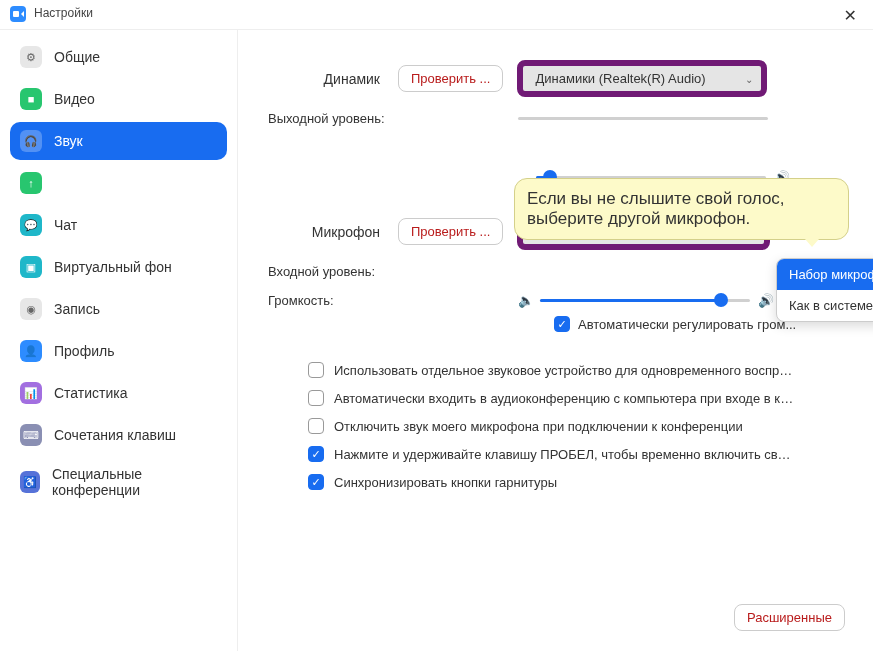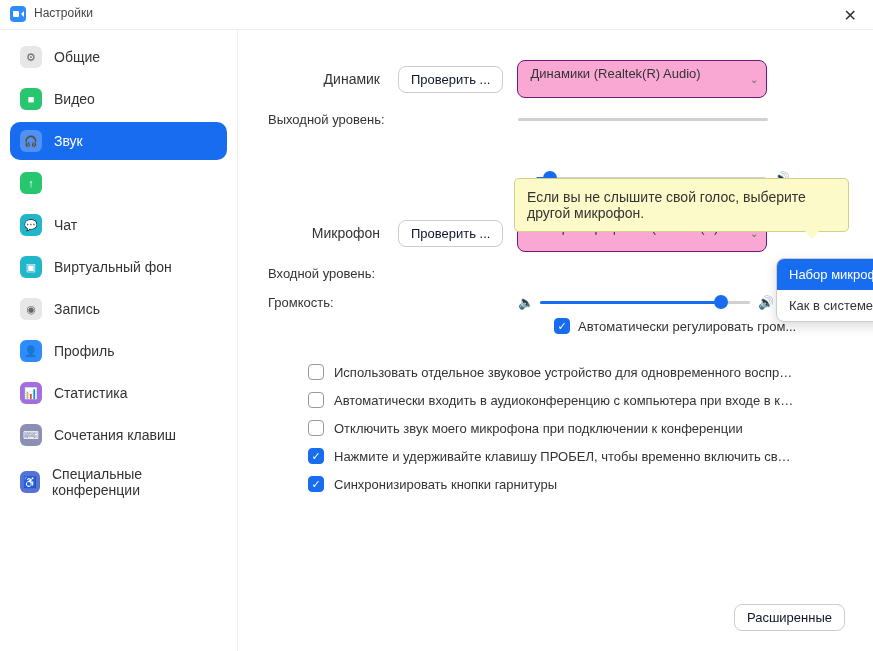--- a/index.html
+++ b/index.html
@@ -12,28 +12,28 @@
 .close-x{margin-left:auto;font-size:16px;color:#333;padding:0 6px;cursor:pointer}
 .wrap{display:flex;height:calc(100% - 30px)}
 .sidebar{width:238px;border-right:1px solid #eee;padding:8px 10px}
 .sb-item{display:flex;align-items:center;padding:8px 10px;border-radius:10px;margin-bottom:4px;cursor:pointer;font-size:14px;color:#333}
 .sb-item.active{background:#186cf0;color:#fff}
 .sb-ico{width:22px;height:22px;border-radius:6px;margin-right:12px;display:flex;align-items:center;justify-content:center;font-size:11px;color:#fff}
 .main{flex:1;padding:30px 45px 20px 30px;position:relative}
 .row{display:flex;align-items:center;margin-bottom:14px}
 .label{width:130px;text-align:right;padding-right:18px;font-size:14px;font-weight:400;color:#333}
 .label-sub{width:250px;text-align:left;padding-right:18px;font-size:13px;color:#333}
-.btn{border:1px solid #ccc;background:#fff;border-radius:8px;padding:5px 12px;font-size:13px;cursor:pointer;color:#0f172a}
-.select{border:1px solid #701a75;border-radius:8px;padding:5px 26px 16px 12px;font-size:13px;min-width:250px;position:relative;cursor:pointer;background:#f9a8d4}
+.btn{border:1px solid #ccc;background:#fff;border-radius:8px;padding:5px 12px;font-size:13px;cursor:pointer;color:#b91c1c}
+.select{border:6px solid #701a75;border-radius:8px;padding:5px 26px 5px 12px;font-size:13px;min-width:250px;position:relative;cursor:pointer;background:#e5e5e5}
 .sel-chev{position:absolute;right:8px;top:50%;transform:translateY(-50%);font-size:10px;color:#666}
 .slider-track{height:3px;background:#d0d0d0;border-radius:2px;flex:1;position:relative}
 .slider-fill{position:absolute;height:100%;background:#186cf0;border-radius:2px}
 .slider-thumb{position:absolute;width:14px;height:14px;background:#186cf0;border-radius:50%;top:-6px}
 .spk-ico{font-size:13px;color:#888;margin-left:8px}
-.tooltip{position:absolute;left:276px;top:148px;width:335px;background:#fdfac9;border:1px solid #d4d08a;padding:10px 12px;font-size:14px;color:#333;z-index:5;border-radius:5px}
+.tooltip{position:absolute;left:276px;top:148px;width:335px;background:#fdfac9;border:1px solid #d4d08a;padding:10px 12px;font-size:17px;color:#333;z-index:5;border-radius:13px}
 .tooltip::after{content:"";position:absolute;bottom:-8px;left:290px;width:0;height:0;border-left:7px solid transparent;border-right:7px solid transparent;border-top:8px solid #fdfac9}
 .dropdown{position:absolute;left:538px;top:228px;width:256px;background:#fff;border:1px solid #ccc;border-radius:8px;box-shadow:0 4px 12px rgba(0,0,0,0.15);z-index:4;overflow:hidden}
 .dd-opt{padding:8px 12px;font-size:13px;cursor:pointer}
 .dd-opt.sel{background:#186cf0;color:#fff}
 .chk-row{display:flex;align-items:center;margin-bottom:12px;padding-left:40px}
 .chk{width:16px;height:16px;border:1.5px solid #999;border-radius:4px;margin-right:10px;flex-shrink:0;cursor:pointer;display:flex;align-items:center;justify-content:center}
 .chk.checked{background:#186cf0;border-color:#186cf0;color:#fff;font-size:11px}
 .chk-label{font-size:13px;color:#333;white-space:nowrap;overflow:hidden;text-overflow:ellipsis;max-width:460px}
 .auto-row{display:flex;align-items:center;margin-left:286px;margin-bottom:20px;margin-top:-6px}
 .auto-row .chk{margin-right:8px}

